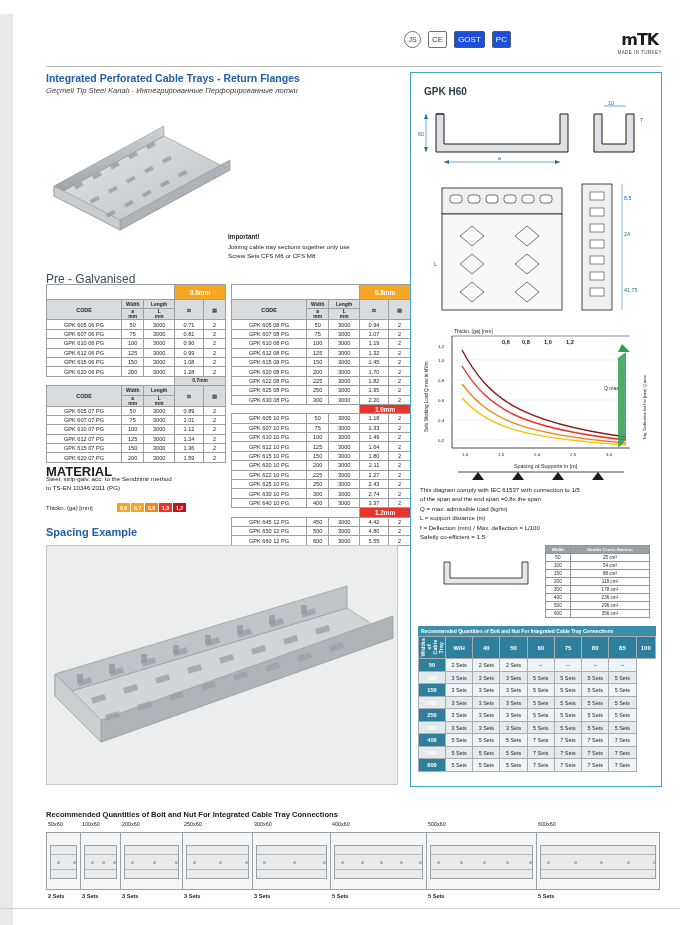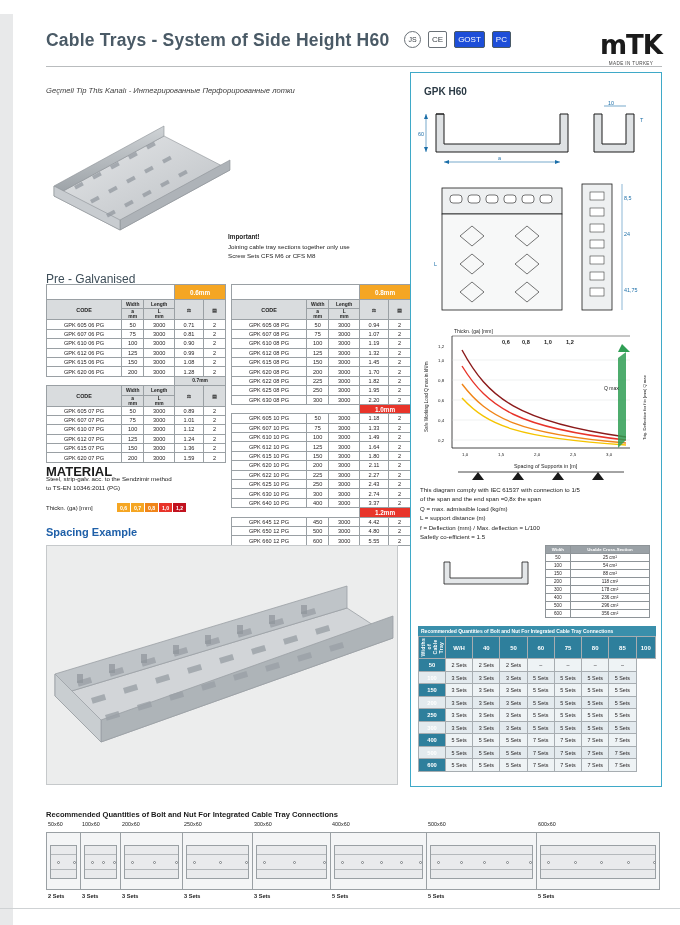--- a/index.html
+++ b/index.html
@@ -25,21 +25,21 @@
   .certs { position:absolute; left:404px; top:31px; display:flex; gap:7px; align-items:center; }
   .cert {
     height:17px; border:1px solid #6a7177; border-radius:2px;
     display:flex; align-items:center; justify-content:center;
     font-size:8px; color:#3a4046; padding:0 3px; background:#fff;
   }
   .cert.round { border-radius:50%; width:17px; padding:0; font-size:7px; }
   .cert.dark { background:#1d4ed8; color:#fff; border-color:#4a5a66; }
 
   .logo { position:absolute; right:18px; top:30px; text-align:center; }
-  .logo .mark { font-size:26px; font-weight:bold; color:#1b1b1b; letter-spacing:-1px; font-family:"DejaVu Sans", sans-serif;}
+  .logo .mark { font-size:16px; font-weight:bold; color:#1b1b1b; letter-spacing:-1px; font-family:"DejaVu Sans", sans-serif;}
   .logo .sub  { font-size:4.6px; color:#444; letter-spacing:0.4px; margin-top:1px;}
 
   .hr-top { position:absolute; left:46px; top:66px; width:616px; height:1px; background:#b9bcbe; }
 
   
   .sub1 { position:absolute; left:46px; top:72px; font-size:10.5px; font-weight:bold; color:#1e5fa8; }
   .sub2 { position:absolute; left:46px; top:86px; font-size:7.6px; font-style:italic; color:#3b3b3b; }
 
   
   .tray3d { position:absolute; left:44px; top:118px; width:195px; height:130px; }
@@ -117,38 +117,36 @@
   .bolt-dot { position:absolute; width:3px; height:3px; border-radius:50%; border:1px solid #7c8185; background:#fff;}
   .footer-line { position:absolute; left:0; top:908px; width:680px; height:1px; background:#cfd2d4;}
 </style>
 </head>
 <body>
 
 <div class="page">
   <div class="leftbar"></div>
   <div class="topbar"></div>
 
-  <div class="hdr">
-    <div class="hdr-title">Cable Trays - System of Side Height H60</div>
-  </div>
 
   <div class="certs">
     <div class="cert round">JS</div>
     <div class="cert">CE</div>
     <div class="cert dark">GOST</div>
     <div class="cert dark">PC</div>
   </div>
 
   <div class="logo">
     <div class="mark">mTK</div>
     <div class="sub">MADE IN TURKEY</div>
   </div>
   <div class="hr-top"></div>
 
-  <div class="sub2">Geçmeli Tip This Kanalı - Интегрированные Перфорированные лотки</div>
+  <div class="sub1">Integrated Perforated Cable Trays - Return Flanges</div>
+  <div class="sub2">Geçmeli Tip Steel Kanalı - Интегрированные Перфорированные лотки</div>
 
   <div class="tray3d">
     <svg width="195" height="130" viewBox="0 0 195 130">
       <defs>
         <linearGradient id="g1" x1="0" y1="0" x2="1" y2="1">
           <stop offset="0" stop-color="#e6e8ea"></stop>
             <stop offset="1" stop-color="#b9bdc1"></stop>
         </linearGradient>
         <linearGradient id="g2" x1="0" y1="0" x2="0" y2="1">
           <stop offset="0" stop-color="#cfd3d6"></stop>

